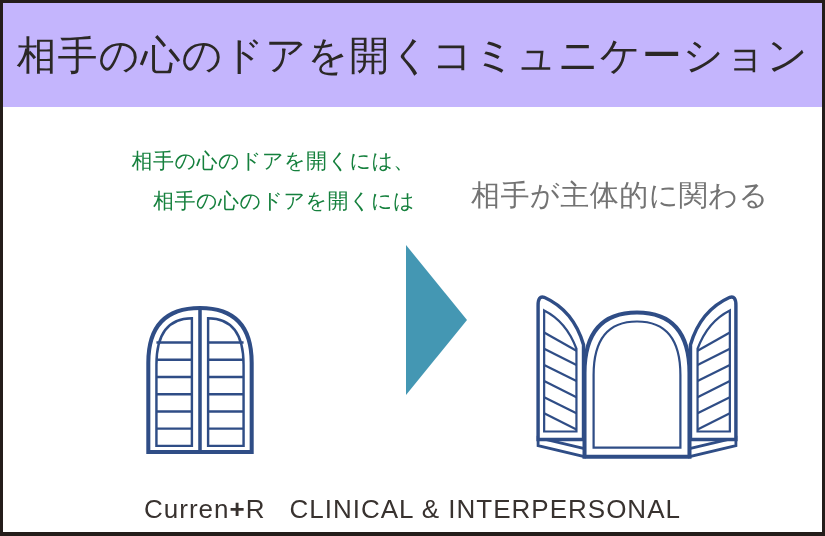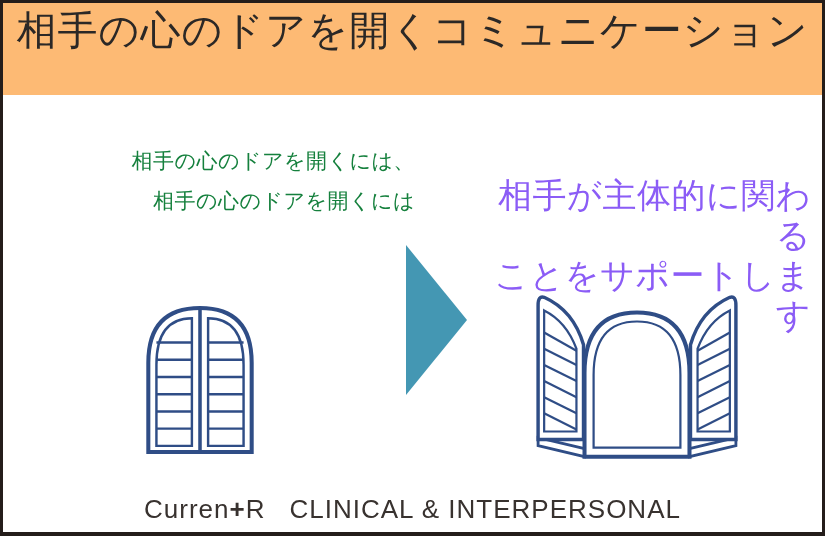--- a/index.html
+++ b/index.html
@@ -11,23 +11,24 @@
   .frame {
     position: relative;
     width: 825px; height: 536px;
     background: #ffffff;
     border: 3px solid #241d1a;
     border-bottom-width: 4px;
   }
   .header {
     position: absolute;
     left: 0; top: 0; right: 0;
-    height: 92px;
-    background: #fdba74;
+    height: 104px;
+    background: #c4b5fd;
     display: flex;
+    align-items: center;
     justify-content: center;
   }
   .header-title {
     font-size: 40px;
     font-weight: 500;
     color: #2b2826;
     letter-spacing: 1px;
     white-space: nowrap;
   }
   .left-text {
@@ -37,25 +38,25 @@
     font-size: 21px;
     line-height: 40px;
     color: #15803d;
     letter-spacing: 0.5px;
     text-align: right;
   }
   .right-text {
     position: absolute;
     left: 468px; top: 172px;
     width: 340px;
-    font-size: 34px;
+    font-size: 29px;
     line-height: 40px;
-    color: #8b5cf6;
+    color: #737373;
     letter-spacing: 0.5px;
-    text-align: right;
+    text-align: left;
   }
   .closed-door {
     position: absolute;
     left: 141px; top: 301px;
     width: 112px; height: 152px;
     color: #2f4d86;
   }
   .open-door {
     position: absolute;
     left: 525px; top: 287px;
@@ -93,21 +94,20 @@
     <div class="header-title">相手の心のドアを開くコミュニケーション</div>
   </div>
 
   <div class="left-text">
     <div>相手の心のドアを開くには、</div>
     <div>相手の心のドアを開くには</div>
   </div>
 
   <div class="right-text">
     <div>相手が主体的に関わる</div>
-    <div>ことをサポートします</div>
   </div>
 
   <div class="closed-door">
     <svg viewBox="0 0 110 150" xmlns="http://www.w3.org/2000/svg">
 
       <path d="M4,146 L4,58 Q4,4 55,4 Q106,4 106,58 L106,146 Z" fill="#ffffff" stroke="currentColor" stroke-width="4"></path>
 
       <line x1="55" y1="5" x2="55" y2="146" stroke="currentColor" stroke-width="3.5"></line>
 
       <path d="M12,140 L12,60 Q12,14 47,14 L47,140 Z" fill="none" stroke="currentColor" stroke-width="2.4"></path>

